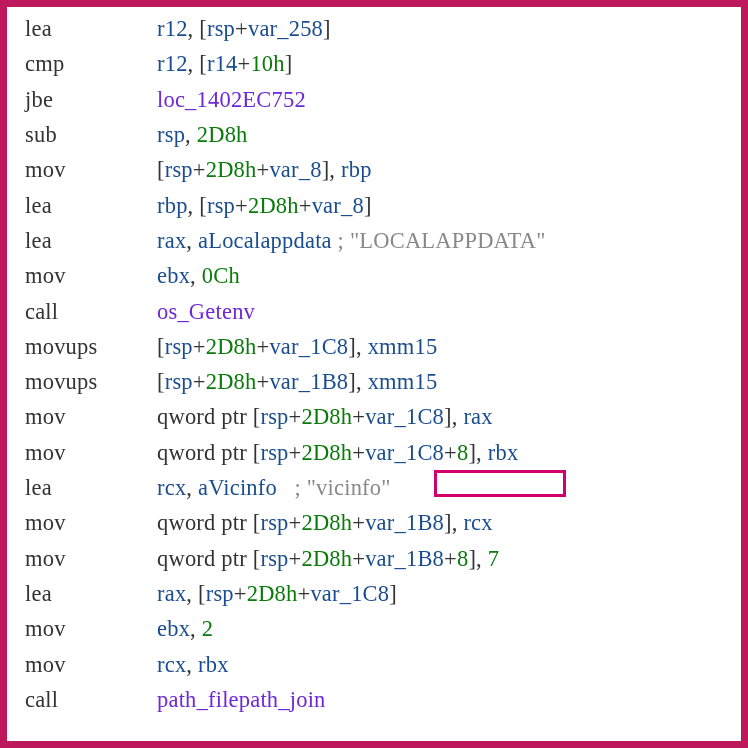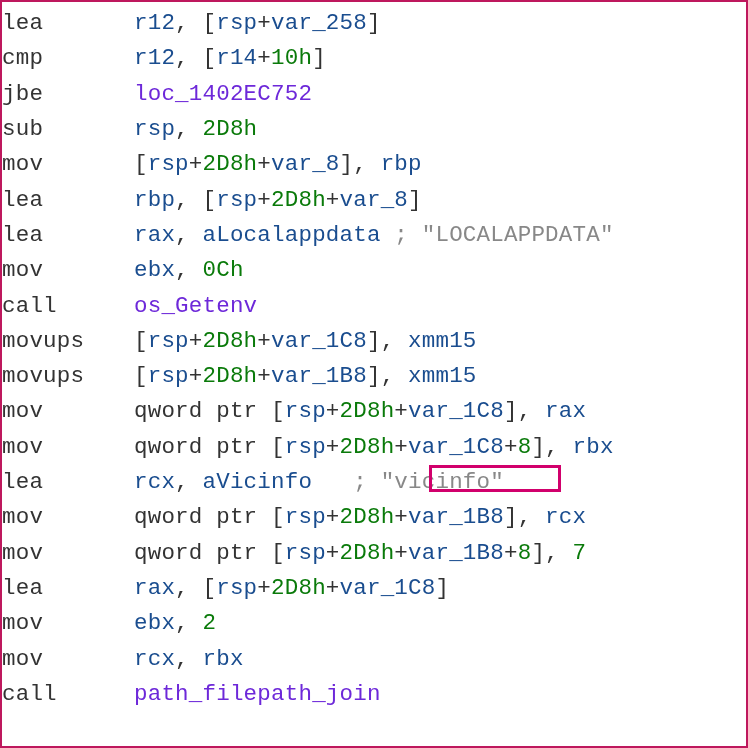--- a/index.html
+++ b/index.html
@@ -10,25 +10,26 @@
     body {
       background: #fff;
       padding: 0;
       width: 748px;
       height: 748px;
       font-family: 'Consolas', 'Courier New', monospace;
       font-size: 22.5px;
       line-height: 1.57;
     }
     .container {
-      border: 2px solid #be185d;
-      padding: 4px 10px 4px 0;
+      border: 7px solid #be185d;
+      padding: 4px 10px 4px 18px;
       height: 100%;
       overflow: hidden;
       position: relative;
+      font-family: Liberation Serif, serif;
     }
     pre {
       font-family: inherit;
       white-space: pre;
       letter-spacing: 0.2px;
     }
     .line {
       display: block;
       position: relative;
     }

